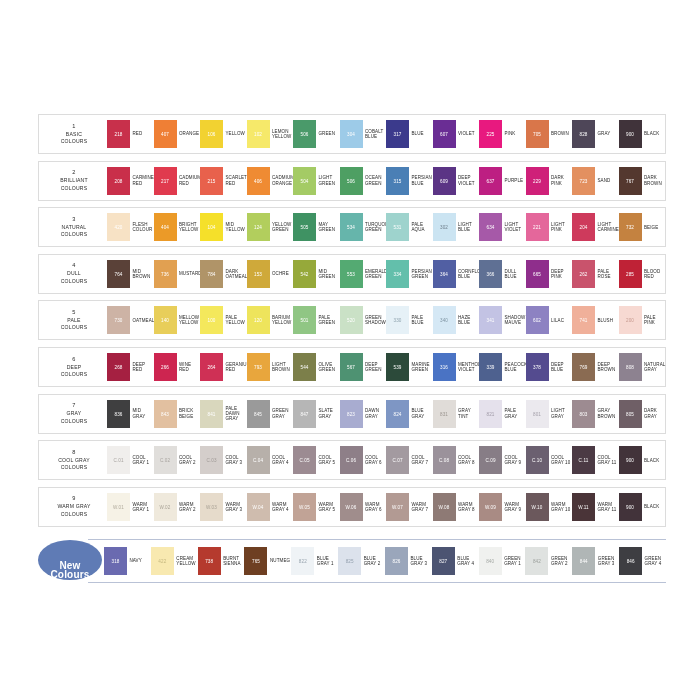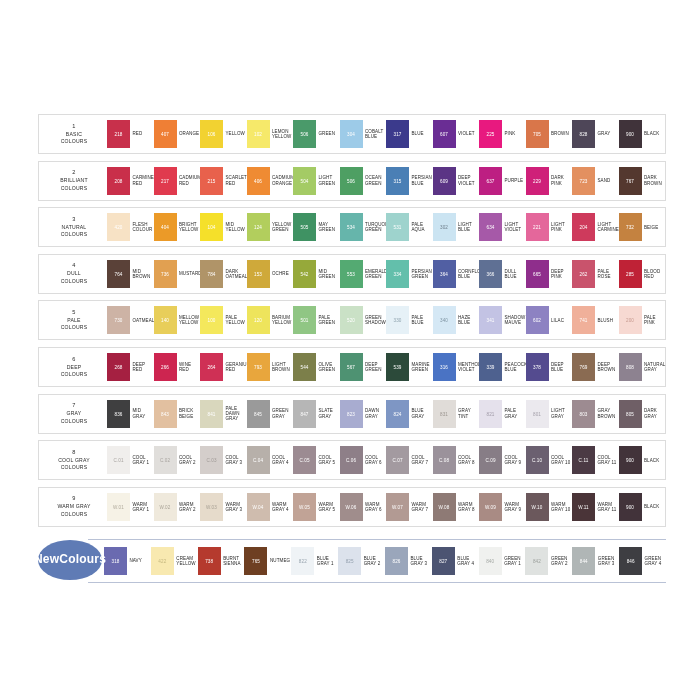--- a/index.html
+++ b/index.html
@@ -71,24 +71,24 @@
     border-bottom:1px solid #b9c2d6;
     background:#fff;
     display:flex;align-items:center;
     box-sizing:border-box;
     padding-left:16px;
   }
   .new-badge{
     position:absolute;left:0;top:3px;
     width:64px;height:40px;border-radius:50%;
     background:#5f7bb5;
-    display:flex;flex-direction:row;
-    align-items:center;justify-content:center;
+    display:flex;flex-direction:column;
+    align-items:center;justify-content:flex-end;
     color:#ffffff;
-    font-size:12px;font-weight:bold;
+    font-size:10px;font-weight:bold;
     line-height:9.6px;
     letter-spacing:.2px;
     z-index:3;
     box-shadow:0 0 0 0 rgba(0,0,0,0);
   }
 </style>
 </head>
 <body>
 
 <div id="chart">

